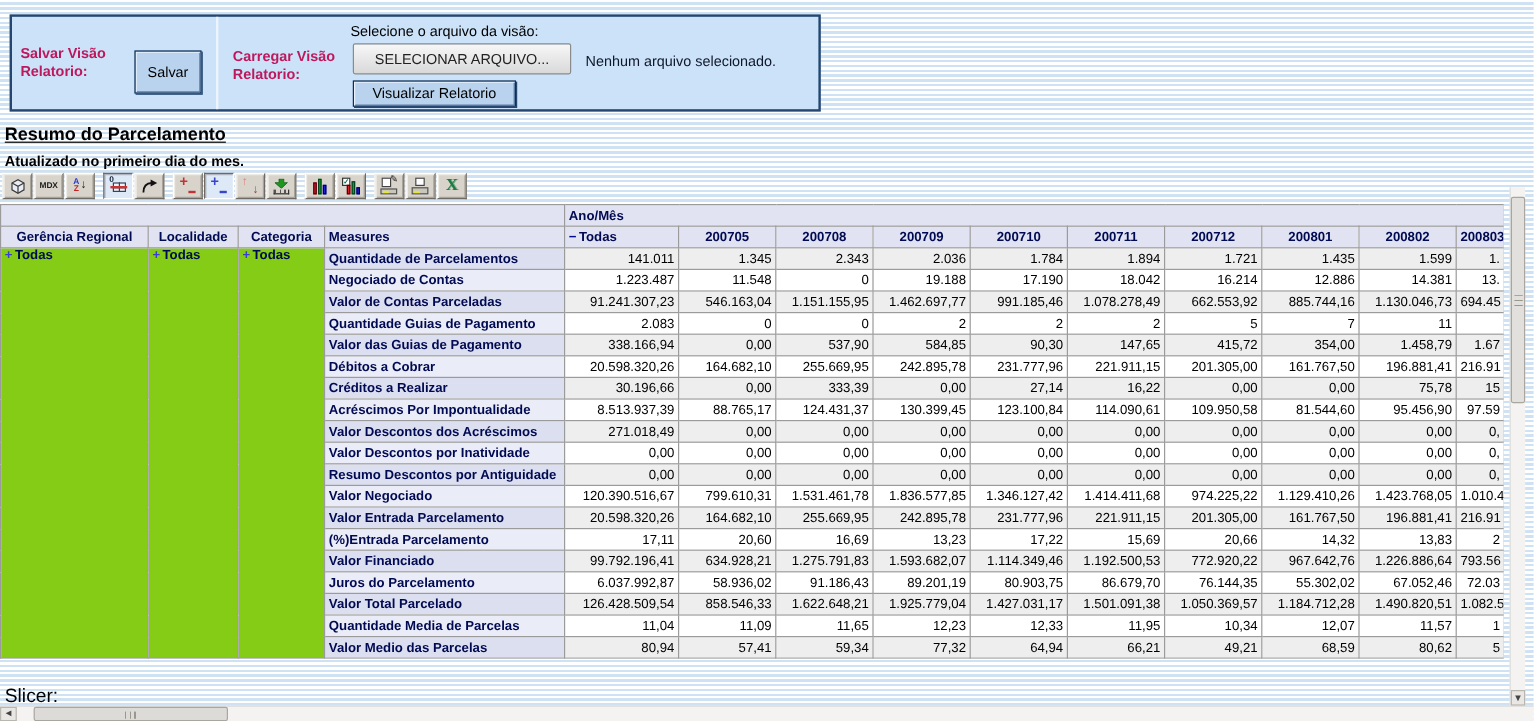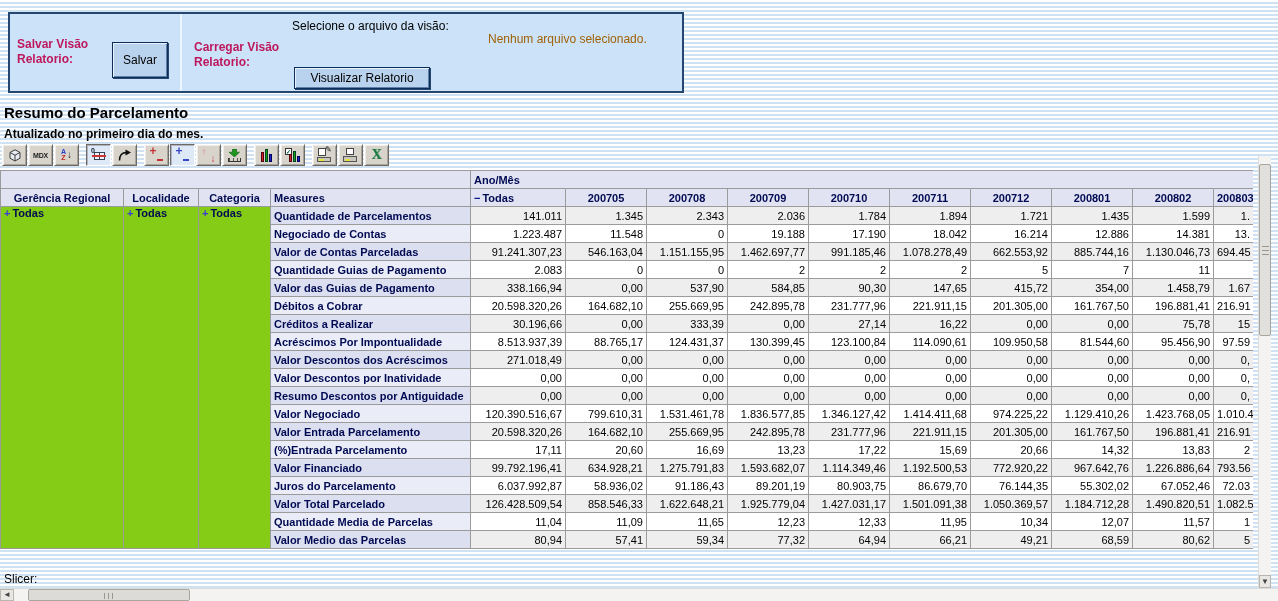--- a/index.html
+++ b/index.html
@@ -17,24 +17,24 @@
   .load-label { position:absolute; left:184px; top:26px; width:100px; }
   .btn-blue { position:absolute; background:#b9d3ee; border:1px solid #0c2e59;
               box-shadow:inset 1px 1px 0 #e9f2fc, inset -1px -1px 0 #5f7fa8, 1px 1px 0 #24466f;
               font-size:12px; color:#000; font-family:inherit; cursor:pointer; }
   .salvar { left:102px; top:28px; width:56px; height:36px; }
   .viz    { left:284px; top:53px; width:136px; height:22px; }
   .file-label  { position:absolute; left:282px; top:5px; font-size:12px; color:#000; }
   .file-btn { position:absolute; left:284px; top:22px; height:26px; min-width:182px;
               background:linear-gradient(#f7f7f7,#d9d9d9); border:1px solid #8b8b8b;
               border-radius:2px; font-size:12px; color:#222; font-family:inherit; cursor:pointer; }
-  .file-status { position:absolute; left:478px; top:18px; font-size:12px; color:#a16207; }
+  .file-status { position:absolute; left:478px; top:30px; font-size:12px; color:#0f172a; }
   .divider { position:absolute; left:170px; top:0; bottom:0; width:2px; background:#ecf4fd; }
   
-  .title    { position:absolute; left:4px; top:104px; font-size:15px; font-weight:bold; color:#000; }
+  .title    { position:absolute; left:4px; top:104px; font-size:15px; font-weight:bold; color:#000;text-decoration:underline; }
   .subtitle { position:absolute; left:4px; top:127px; font-size:12px; font-weight:bold; color:#000; }
   
   .toolbar { position:absolute; left:2px; top:143px; height:24px; display:flex; align-items:center; }
   .tbtn { width:25px; height:22px; background:#d8d4cc; border:1px solid; padding:0;
           border-color:#ffffff #6e6a63 #6e6a63 #ffffff;
           box-shadow:inset 1px 1px 0 #efece5, inset -1px -1px 0 #a8a49c;
           display:flex; align-items:center; justify-content:center; margin-right:1px; cursor:pointer; }
   .tbtn.pressed { background:#dde9f7; border-color:#6e6a63 #ffffff #ffffff #6e6a63;
                   box-shadow:inset 1px 1px 0 #b0b4c0; }
   .tgap { width:6px; height:1px; }
@@ -46,21 +46,21 @@
   .hd { background:#e1e3f2; color:#000a52; font-weight:bold; text-align:center; }
   .hd-left { text-align:left; }
   .rowdim { background:#84cc16; vertical-align:top; text-align:left; color:#000a52; font-weight:bold; }
   .mcell { color:#000a52; font-weight:bold; text-align:left; }
   .m-odd { background:#dcdff0; } .m-even { background:#eaecf7; }
   .vcell { text-align:right; color:#000; }
   .v-odd { background:#eeeeee; } .v-even { background:#ffffff; }
   .plus  { color:#3b3bd6; margin-right:2px; font-weight:bold; }
   .minus { color:#000a8a; margin-right:2px; font-weight:bold; }
   
-  .slicer { position:absolute; left:4px; top:572px; font-size:12px; color:#000; }
+  .slicer { position:absolute; left:4px; top:572px; font-size:16px; color:#000; }
   .hscroll { position:absolute; left:0; top:588px; width:1278px; height:13px;
              background:#f4f3f1; border-top:1px solid #dcdcdc; }
   .hs-arrow { position:absolute; left:0; top:0; width:14px; height:12px; background:#e9e7e3;
               border:1px solid #b9b6b0; font-size:8px; line-height:10px; text-align:center; color:#444; }
   .hs-thumb { position:absolute; left:28px; top:0; width:162px; height:12px; background:#dddbd7;
               border:1px solid #a9a6a0; border-radius:2px; }
   .hs-grip { position:absolute; left:50%; top:3px; width:11px; height:6px; margin-left:-5px;
              background:repeating-linear-gradient(90deg,#9a978f 0 1px,transparent 1px 4px); }
   .vscroll { position:absolute; left:1258px; top:156px; width:13px; height:432px;
              background:#f4f3f1; border-left:1px solid #dcdcdc; }
@@ -73,20 +73,21 @@
 </style>
 </head>
 <body>
 
 <div class="panel">
   <div class="lbl save-label">Salvar Visão Relatorio:</div>
   <button class="btn-blue salvar">Salvar</button>
   <div class="divider"></div>
   <div class="lbl load-label">Carregar Visão Relatorio:</div>
   <div class="file-label">Selecione o arquivo da visão:</div>
+  <button class="file-btn">SELECIONAR ARQUIVO...</button>
   <span class="file-status">Nenhum arquivo selecionado.</span>
   <button class="btn-blue viz">Visualizar Relatorio</button>
 </div>
 
 <div class="title">Resumo do Parcelamento</div>
 <div class="subtitle">Atualizado no primeiro dia do mes.</div>
 
 <div class="toolbar">
     <button class="tbtn">
       <svg width="16" height="15" viewBox="0 0 16 15">

